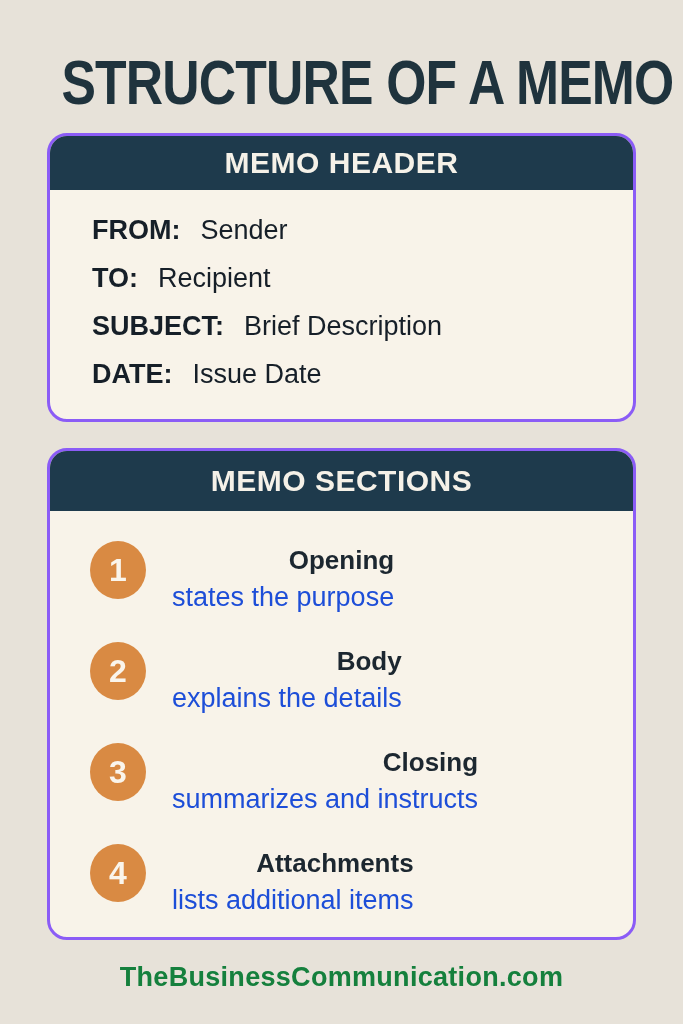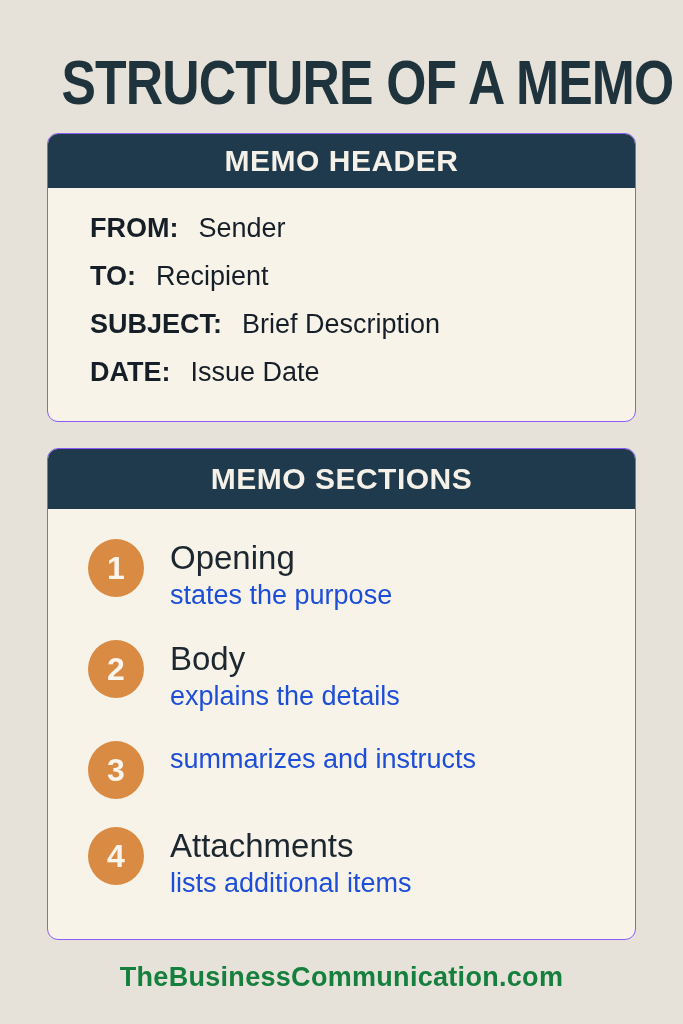--- a/index.html
+++ b/index.html
@@ -29,22 +29,22 @@
     letter-spacing: -1px;
     color: #1f333d;
     transform: scaleX(0.82);
     white-space: nowrap;
   }
   .card {
     position: absolute;
     left: 47px;
     width: 589px;
     background: #f8f3e9;
-    border: 1px solid #8b5cf6;
-    border-radius: 11px;
+    border: 3px solid #8b5cf6;
+    border-radius: 20px;
     overflow: hidden;
     box-sizing: border-box;
   }
   .card-memo-header { top: 133px; height: 289px; }
   .card-memo-sections { top: 448px; height: 492px; }
   .card-header {
     background: #1e3a4c;
     color: #f5f1e8;
     text-align: center;
     font-weight: 700;
@@ -88,24 +88,25 @@
     color: #faf5ec;
     font-weight: 700;
     font-size: 32px;
     display: flex;
     align-items: center;
     justify-content: center;
     margin-right: 26px;
     flex-shrink: 0;
   }
   .item-title {
-    font-size: 33px;
-    font-weight: 400;
+    font-size: 26px;
+    font-weight: 700;
     color: #1c2730;
     line-height: 38px;
+    text-align: right;
   }
   .item-desc {
     font-size: 27px;
     font-weight: 400;
     color: #1d4ed8;
     line-height: 33px;
     margin-top: 2px;
   }
   .footer {
     position: absolute;
@@ -164,20 +165,21 @@
         <div class="number-badge">2</div>
         <div class="item-text">
           <div class="item-title">Body</div>
           <div class="item-desc">explains the details</div>
         </div>
       </div>
 
       <div class="section-item">
         <div class="number-badge">3</div>
         <div class="item-text">
+          <div class="item-title">Closing</div>
           <div class="item-desc">summarizes and instructs</div>
         </div>
       </div>
 
       <div class="section-item">
         <div class="number-badge">4</div>
         <div class="item-text">
           <div class="item-title">Attachments</div>
           <div class="item-desc">lists additional items</div>
         </div>

